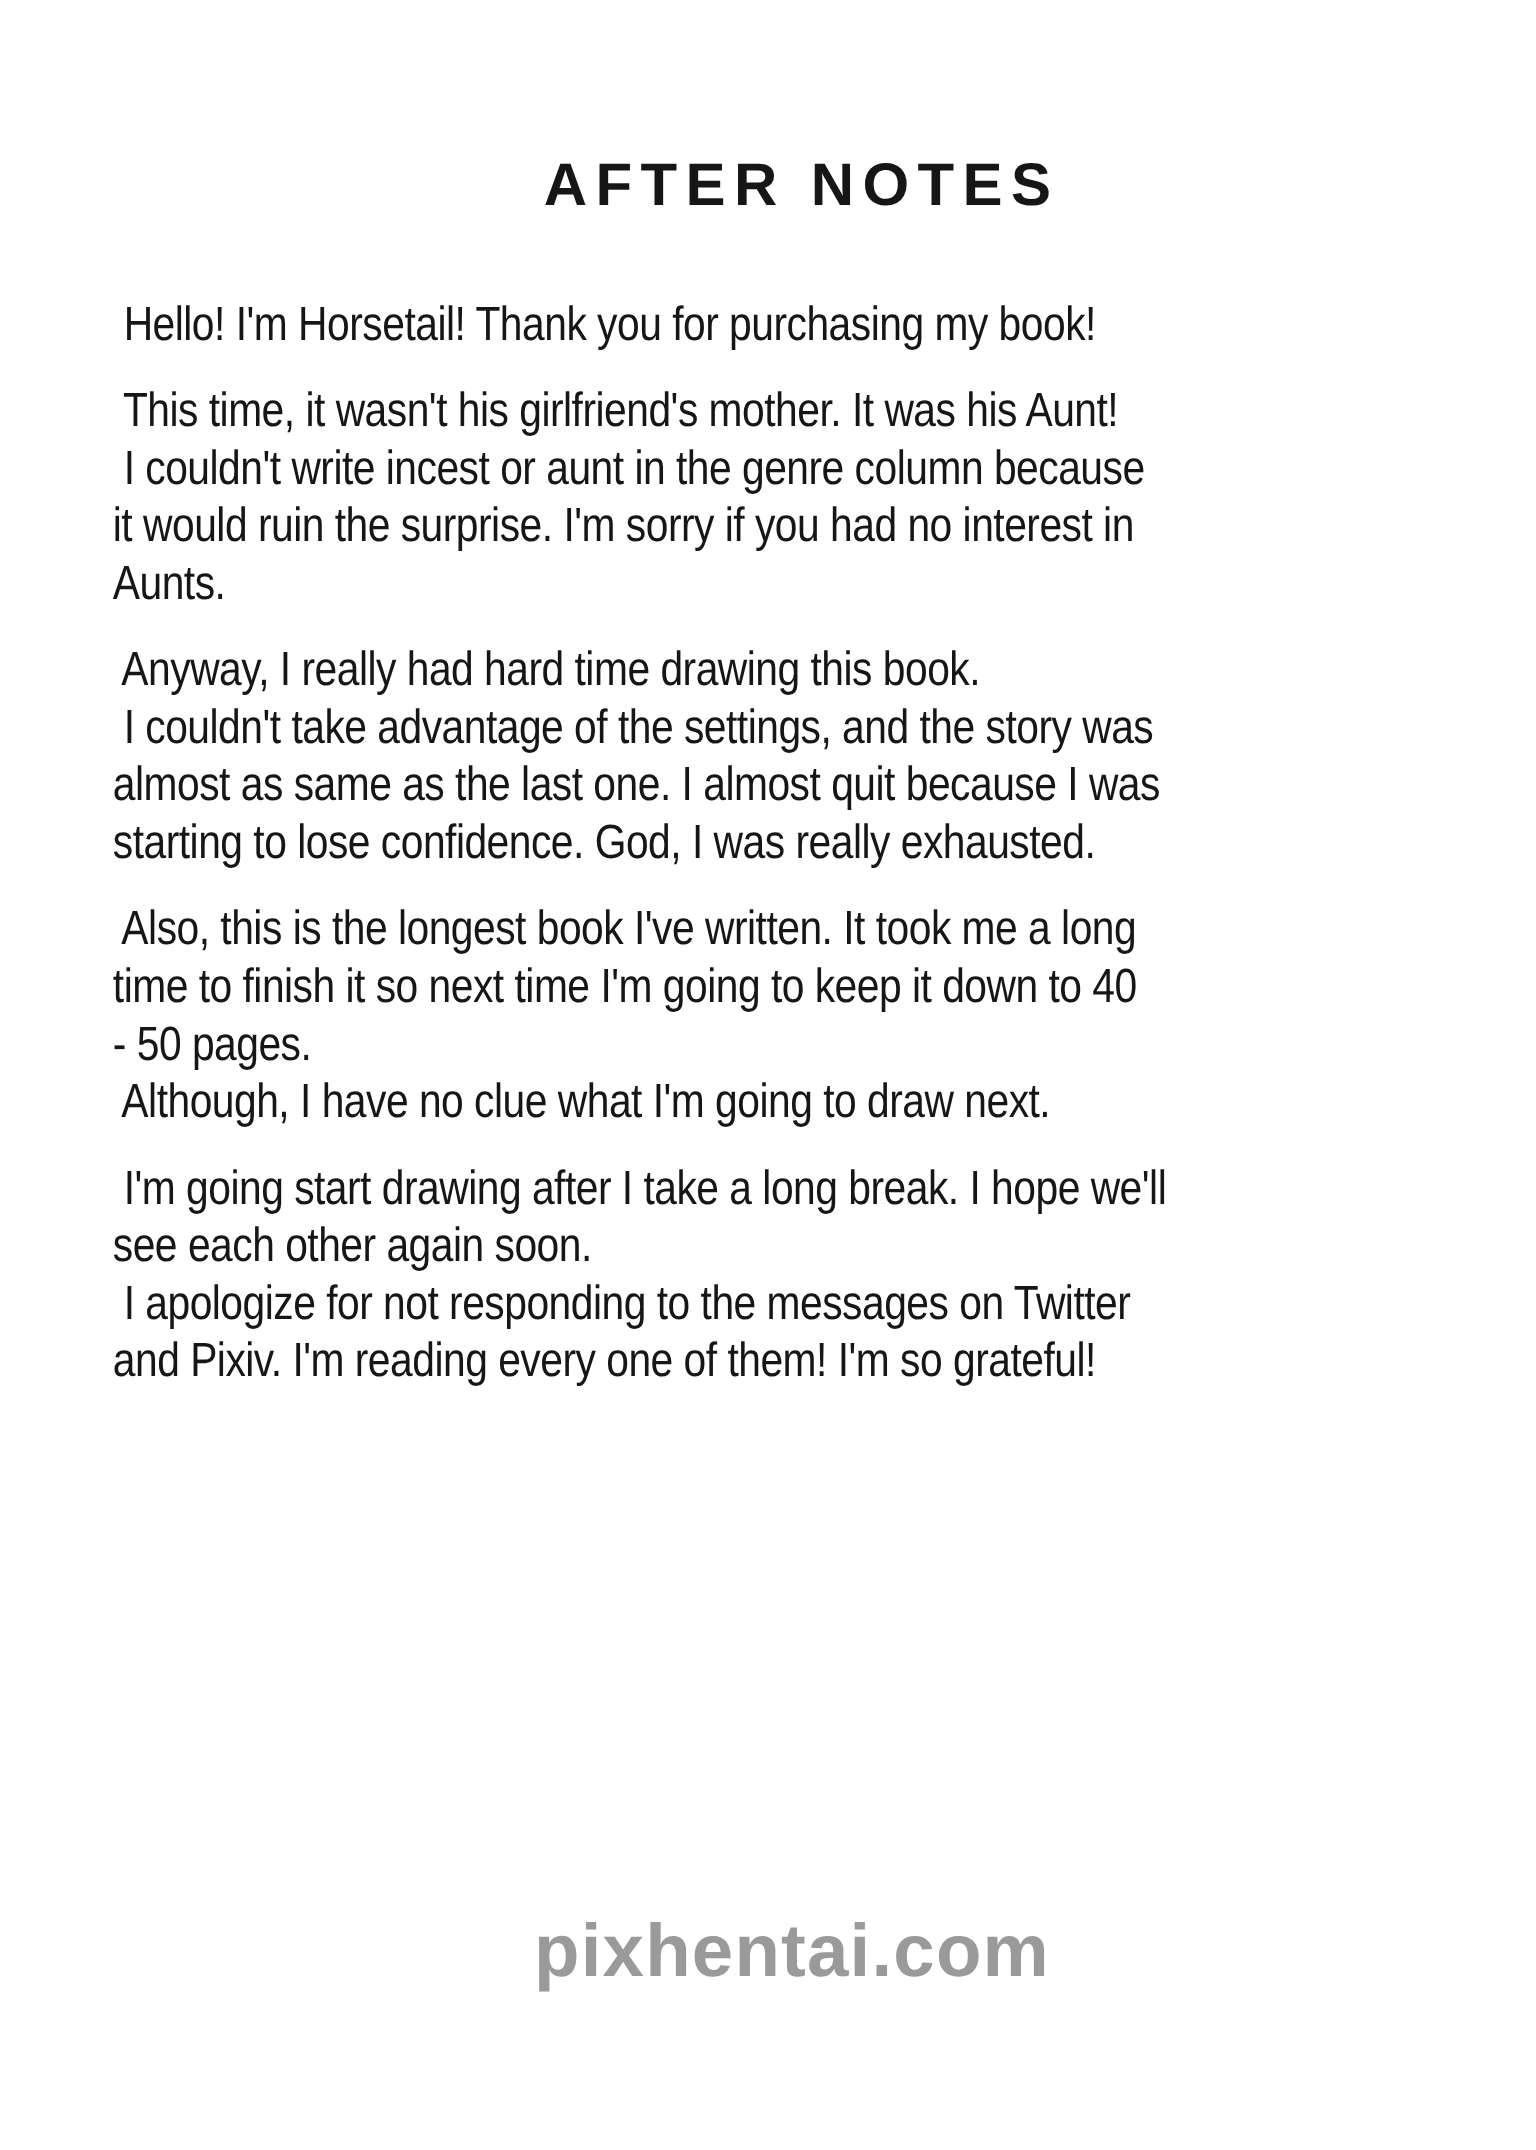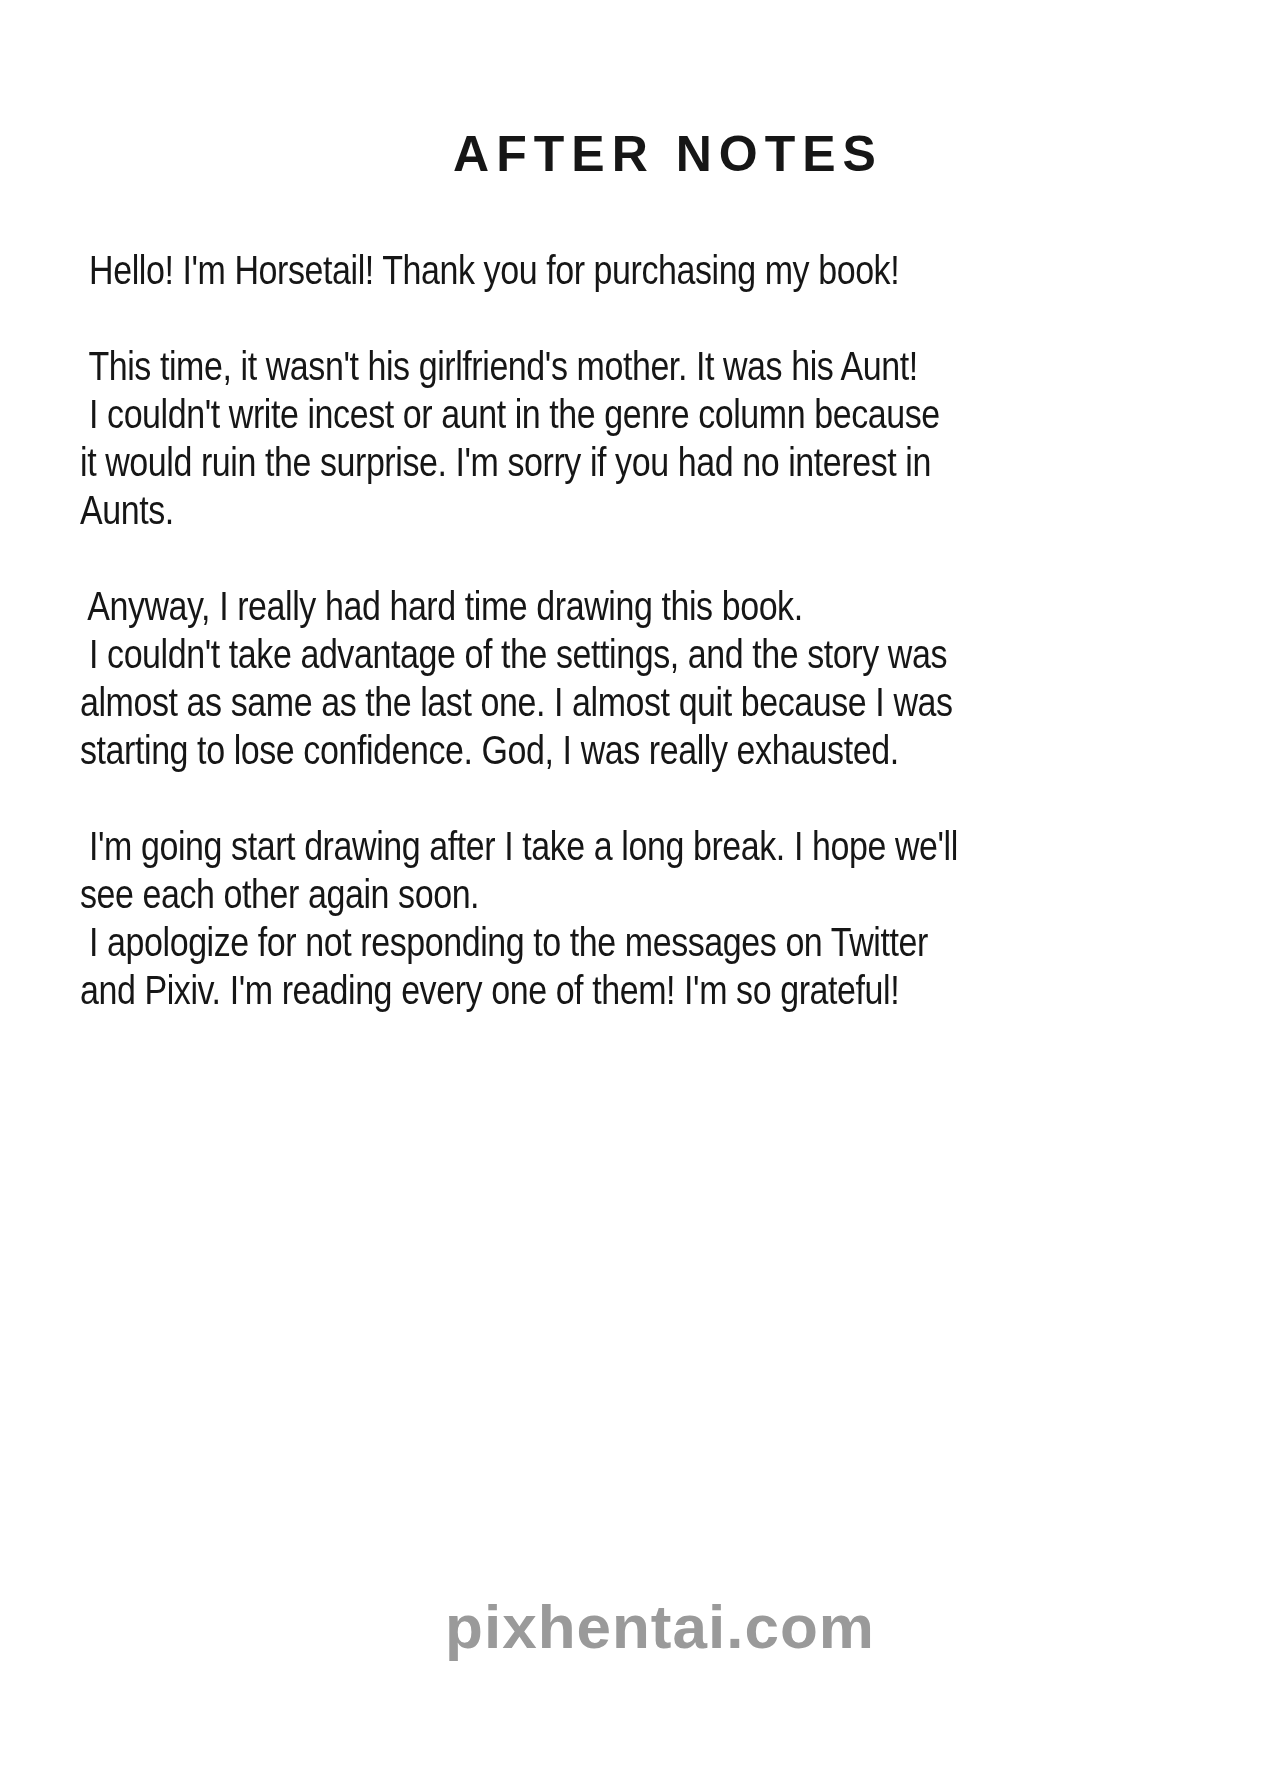--- a/index.html
+++ b/index.html
@@ -27,25 +27,25 @@
     font-size: 50px;
     line-height: 56px;
     font-weight: 700;
     letter-spacing: 7px;
     color: var(--text, #161616);
     white-space: nowrap;
   }
   .body-text {
     position: absolute;
     top: 246px;
-    left: 80px;
+    left: 94px;
     right: 40px;
   }
   .paragraph + .paragraph {
-    margin-top: 48px;
+    margin-top: 24px;
   }
   .text-line {
     font-size: 40px;
     line-height: 48px;
     white-space: pre;
     transform: scaleX(0.85);
     transform-origin: 0 50%;
     letter-spacing: -0.5px;
   }
   .footer-row {
@@ -106,20 +106,26 @@
         <div class="text-line">it would ruin the surprise. I'm sorry if you had no interest in</div>
         <div class="text-line">Aunts.</div>
       </div>
       <div class="paragraph">
         <div class="text-line"> Anyway, I really had hard time drawing this book.</div>
         <div class="text-line"> I couldn't take advantage of the settings, and the story was</div>
         <div class="text-line">almost as same as the last one. I almost quit because I was</div>
         <div class="text-line">starting to lose confidence. God, I was really exhausted.</div>
       </div>
       <div class="paragraph">
+        <div class="text-line"> Also, this is the longest book I've written. It took me a long</div>
+        <div class="text-line">time to finish it so next time I'm going to keep it down to 40</div>
+        <div class="text-line">- 50 pages.</div>
+        <div class="text-line"> Although, I have no clue what I'm going to draw next.</div>
+      </div>
+      <div class="paragraph">
         <div class="text-line"> I'm going start drawing after I take a long break. I hope we'll</div>
         <div class="text-line">see each other again soon.</div>
         <div class="text-line"> I apologize for not responding to the messages on Twitter</div>
         <div class="text-line">and Pixiv. I'm reading every one of them! I'm so grateful!</div>
       </div>
     </div>
 
 
   <div class="watermark">pixhentai.com</div>
 </div>

